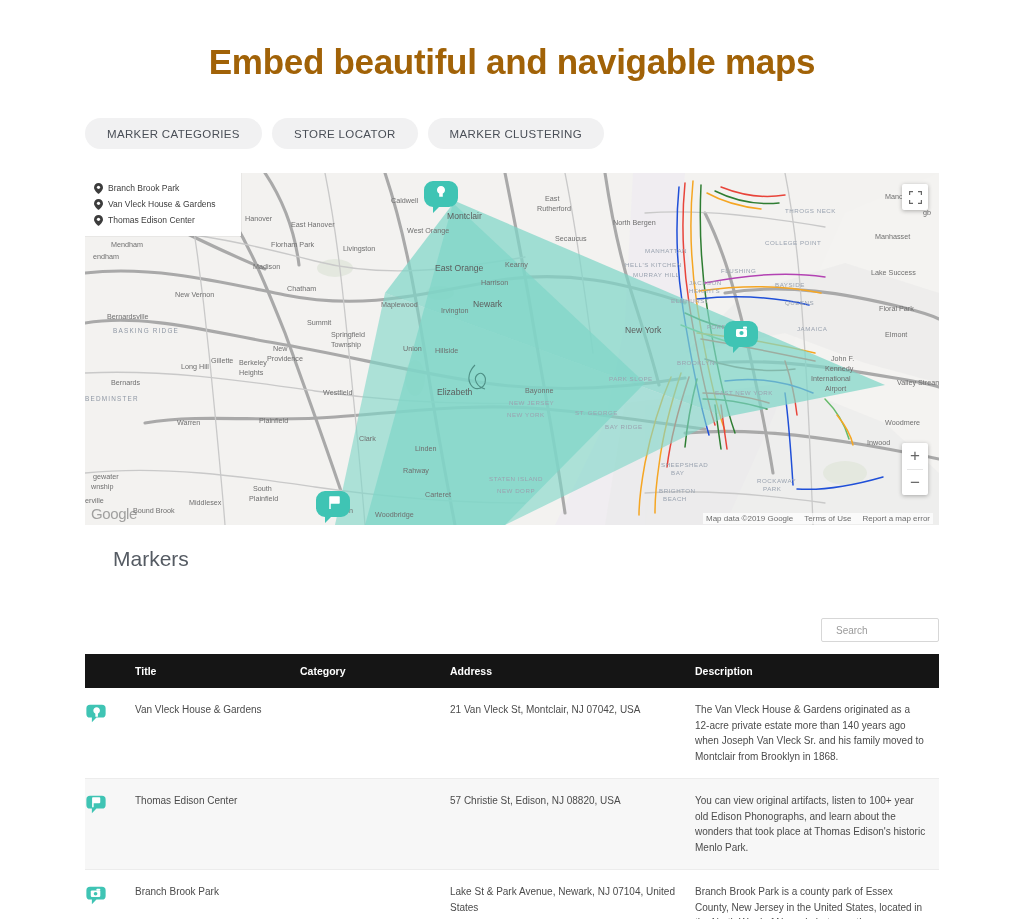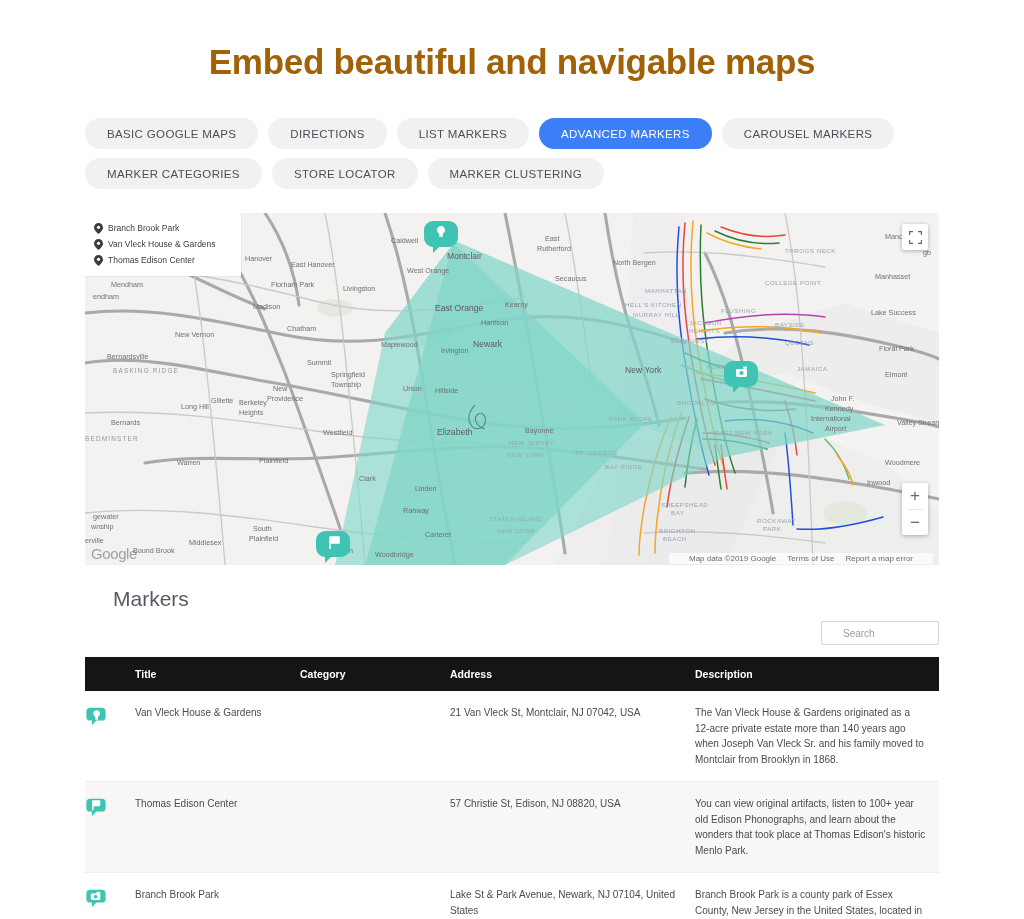--- a/index.html
+++ b/index.html
@@ -85,21 +85,21 @@
     display: flex; align-items: center; justify-content: center;
     font-size: 17px; color: #666; line-height: 1; cursor: pointer;
   }
   .zoom-divider { height: 1px; background: #e6e6e6; width: 16px; align-self: center; }
 
   .map-attrib {
     position: absolute; bottom: 1px; right: 6px; z-index: 6;
     font-size: 8px; color: #6d6d6d;
     display: flex; gap: 11px;
     background: rgba(255,255,255,.72);
-    padding: 1px 20px;
+    padding: 1px 3px;
   }
   .map-attrib span { cursor: pointer; white-space: nowrap; }
   .map-attrib span.static { cursor: default; }
 
   .google-wm {
     position: absolute; bottom: 3px; left: 6px; z-index: 6;
     font-size: 15px; font-weight: normal;
     color: rgba(110,110,110,.62);
     letter-spacing: -0.4px;
     font-family: "Liberation Sans", sans-serif;
@@ -107,23 +107,23 @@
 
   
   .section-title {
     margin: 22px 85px 0 113px;
     font-size: 21px; color: #555b63; font-weight: normal;
   }
   .search-row { margin: 10px 85px 0 85px; display: flex; justify-content: flex-end; }
   .search-input {
     width: 118px; height: 24px;
     border: 1px solid #d7d7d7; border-radius: 2px;
-    padding: 0 21px; font-size: 10px; color: #333;
+    padding: 0 14px; font-size: 10px; color: #333;
     font-family: "Liberation Sans", sans-serif;
-    outline: none; background:#fff;
+    outline: none; background:#fff;margin-top:37px;
   }
   .search-input::placeholder { color: #9b9b9b; }
 
   table.markers-table {
     margin: 12px 85px 0 85px;
     width: 854px;
     border-collapse: collapse;
     table-layout: fixed;
   }
   table.markers-table thead th {
@@ -153,27 +153,20 @@
   .mk-icon { width: 22px; height: 22px; display: block; }
 </style>
 </head>
 <body>
 
 <div class="page">
 
   <h1 class="page-title">Embed beautiful and navigable maps</h1>
 
   <div class="tabs-wrap">
-    <div class="tabs-row">
-      <button class="tab">BASIC GOOGLE MAPS</button>
-      <button class="tab">DIRECTIONS</button>
-      <button class="tab">LIST MARKERS</button>
-      <button class="tab active">ADVANCED MARKERS</button>
-      <button class="tab">CAROUSEL MARKERS</button>
-    </div>
     <div class="tabs-row">
       <button class="tab">MARKER CATEGORIES</button>
       <button class="tab">STORE LOCATOR</button>
       <button class="tab">MARKER CLUSTERING</button>
     </div>
   </div>
 
   <div class="map-wrap">
     <svg class="map-svg" viewBox="0 0 854 352" preserveAspectRatio="none">
       <defs>

